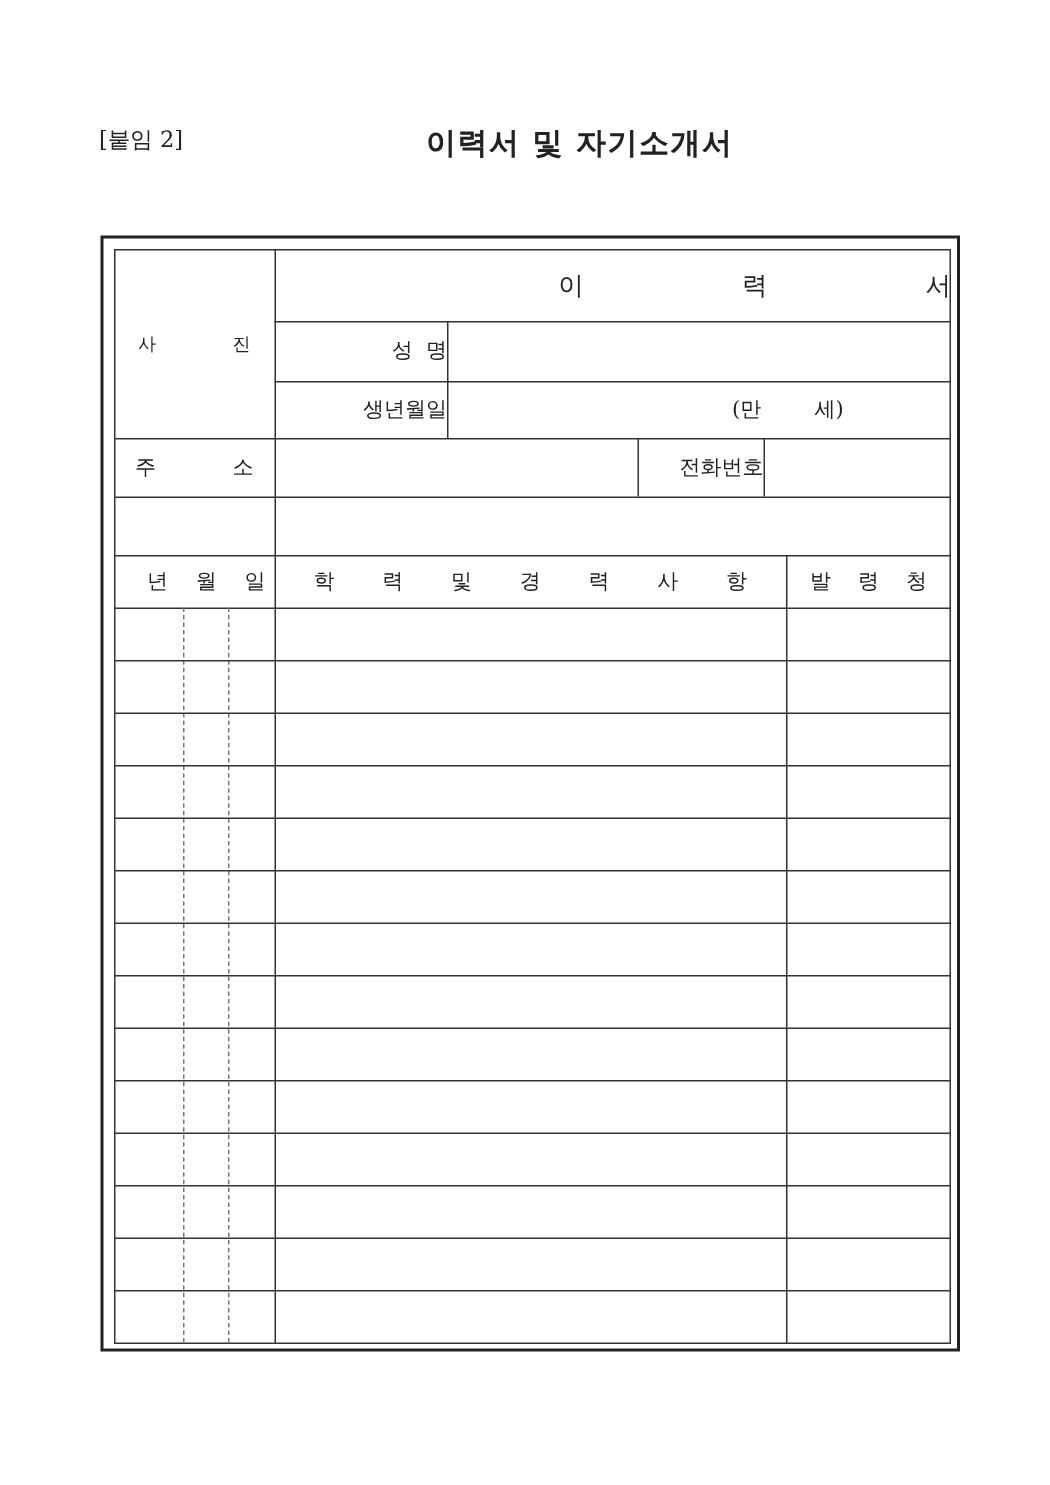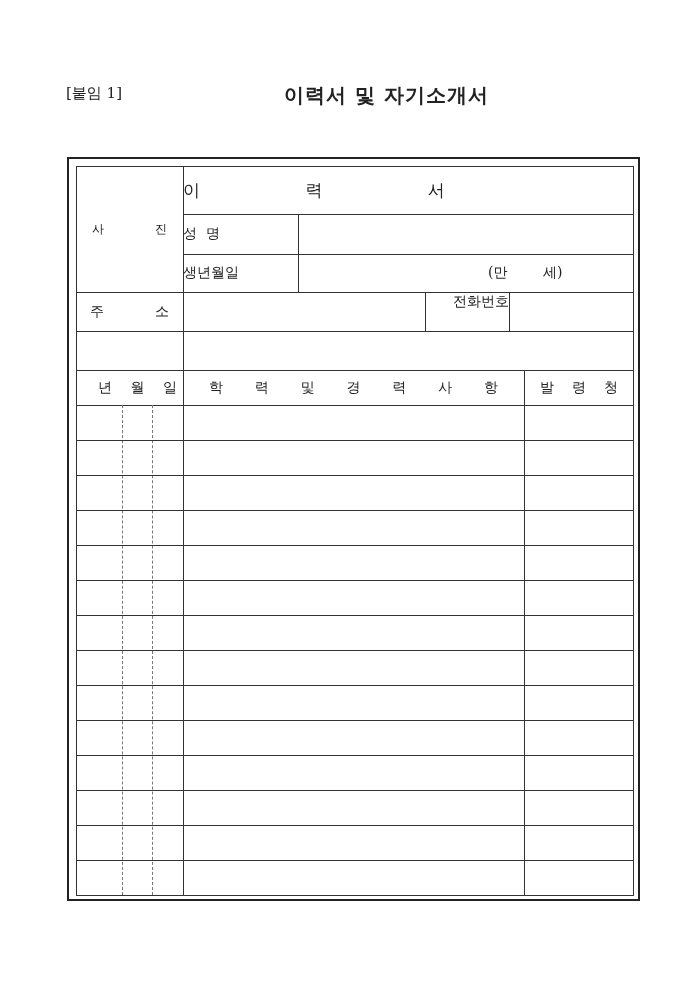--- a/index.html
+++ b/index.html
@@ -6,28 +6,28 @@
   body { width:700px; height:990px; position:relative; font-family:"DejaVu Serif", serif; color:#222; }
   .attach { position:absolute; left:66px; top:84px; font-size:15px; font-family:"DejaVu Serif", serif; }
   .doc-title { position:absolute; left:284px; top:82px; font-size:20px; font-weight:bold; letter-spacing:1px; font-family:"DejaVu Sans", sans-serif; }
   .frame { position:absolute; left:67px; top:157px; width:573px; height:744px; border:2px solid #222; box-sizing:border-box; }
   .grid { position:absolute; left:76px; top:166px; width:558px; height:730px; }
   .ln { position:absolute; background:#333; }
   .h { height:1px; }
   .v { width:1px; }
   .dash { position:absolute; width:0; border-left:1px dashed #777; }
   .cell { position:absolute; display:flex; align-items:center; font-size:14px; box-sizing:border-box; }
-  .center { justify-content:flex-start; }
+  .center { justify-content:flex-end; }
   .spread { justify-content:space-between; padding:0 14px; }
   .sans { font-family:"DejaVu Sans", sans-serif; }
 </style>
 </head>
 <body>
 
-<div class="attach">[붙임 1]</div>
+<div class="attach">[붙임 2]</div>
 <div class="doc-title">이력서 및 자기소개서</div>
 
 <div class="frame"></div>
 
 <div class="grid">
 
   <div class="ln h" style="left:0;top:0;width:558px;"></div>
   <div class="ln h" style="left:0;top:729px;width:558px;"></div>
   <div class="ln v" style="left:0;top:0;height:730px;"></div>
   <div class="ln v" style="left:557px;top:0;height:730px;"></div>
@@ -77,21 +77,21 @@
   <div class="cell" style="left:222px;top:88px;width:364px;height:38px;">
     <span></span>
     <span style="position:absolute;left:190px;white-space:pre;">(만        세)</span>
   </div>
 
   <div class="cell spread" style="left:0;top:126px;width:107px;height:39px;">
     <span>주</span>
     <span>소</span>
   </div>
   <div class="cell" style="left:107px;top:126px;width:242px;height:39px;"></div>
-  <div class="cell center" style="left:349px;top:116px;width:84px;height:39px;margin-left:28px;">전화번호</div>
+  <div class="cell center" style="left:349px;top:126px;width:84px;height:39px;">전화번호</div>
   <div class="cell" style="left:433px;top:126px;width:125px;height:39px;"></div>
 
   <div class="cell" style="left:107px;top:165px;width:451px;height:39px;"></div>
 
   <div class="cell spread" style="left:0;top:204px;width:107px;height:35px;padding:0 6px 0 22px;">
     <span>년</span>
       <span>월</span>
       <span>일</span>
   </div>
   <div class="cell spread" style="left:107px;top:204px;width:341px;height:35px;padding:0 26px;">

